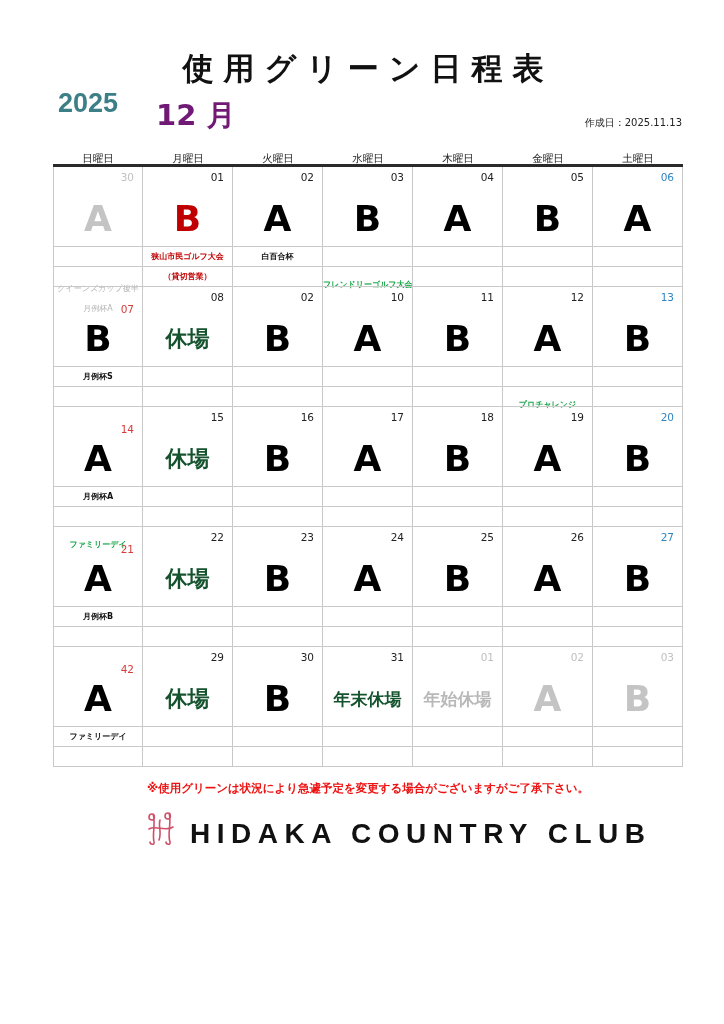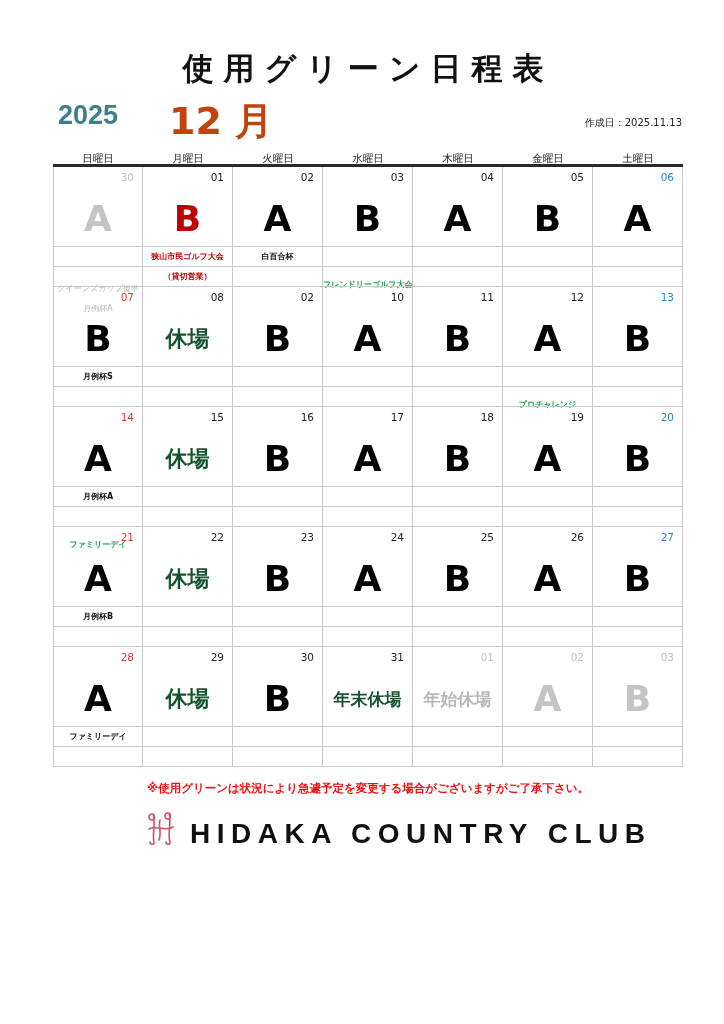--- a/index.html
+++ b/index.html
@@ -4,26 +4,26 @@
 <style>
   * { box-sizing: border-box; margin: 0; padding: 0; }
   html, body { width: 724px; height: 1024px; background: #ffffff; overflow: hidden; }
   body { position: relative; font-family: "DejaVu Sans", "Liberation Sans", sans-serif; color: #111; }
 
   .title {
     position: absolute; left: 0; top: 48px; width: 736px; text-align: center;
     font-size: 31px; font-weight: bold; letter-spacing: 10px; color: #111;
   }
   .year {
-    position: absolute; left: 58px; top: 100px; font-size: 27px; font-weight: bold;
+    position: absolute; left: 58px; top: 88px; font-size: 27px; font-weight: bold;
     color: #3d7f86; font-family: "Liberation Sans", sans-serif;
   }
   .month {
-    position: absolute; left: 169px; top: 96px; font-size: 38px; font-weight: bold;
-    color: #c2410c; font-family: "DejaVu Sans", sans-serif;
+    position: absolute; left: 156px; top: 96px; font-size: 29px; font-weight: bold;
+    color: #701a75; font-family: "DejaVu Sans", sans-serif;
   }
   .created {
     position: absolute; right: 42px; top: 116px; font-size: 10px; color: #222;
   }
 
   .calendar {
     position: absolute; left: 53px; top: 150px; width: 630px;
   }
   .dow-row { display: flex; height: 17px; border-bottom: 3px solid #2a2a2a; }
   .dow { width: 90px; text-align: center; font-size: 10.5px; color: #222; line-height: 16px; }
@@ -33,21 +33,21 @@
   .cell {
     width: 90px; border-right: 1px solid #c9c9c9; border-bottom: 1px solid #c9c9c9;
     position: relative;
   }
   .row .cell:first-child { border-left: 1px solid #c9c9c9; }
   .big { height: 80px; }
   .sub { height: 20px; }
   .date {
     position: absolute; right: 8px; top: 4px; font-size: 10.5px; color: #222;
   }
-  .date.sun { color: #d83a3a; }
+  .date.sun { color: #d83a3a; margin-top: 12px; }
   .date.sat { color: #2e86c1; }
   .date.out { color: #c0c0c0; }
   .green {
     position: absolute; left: 0; right: 0; top: 28px; text-align: center;
     font-size: 36px; font-weight: bold; line-height: 48px; color: #000;
     font-family: "DejaVu Sans", sans-serif;
   }
   .green.kanji { font-size: 22px; line-height: 48px; color: #14532d; letter-spacing: 0; }
   .green.kanji.long { font-size: 17px; }
   .green.red { color: #c00000; }
@@ -399,21 +399,21 @@
             <div class="event "></div>
           </div>
           <div class="cell sub">
             <div class="event "></div>
           </div>
         </div>
       </div>
       <div class="week">
         <div class="row">
           <div class="cell big">
-            <div class="date sun">28</div>
+            <div class="date sun">42</div>
             <div class="green">A</div>
           </div>
           <div class="cell big">
             <div class="date">29</div>
             <div class="green kanji">休場</div>
           </div>
           <div class="cell big">
             <div class="date">30</div>
             <div class="green">B</div>
           </div>

